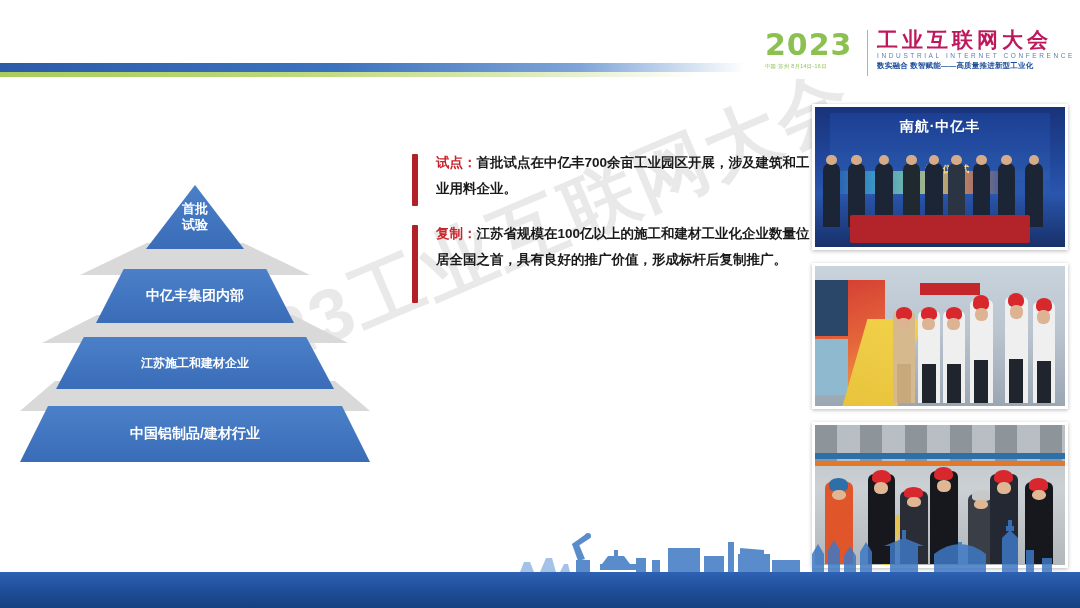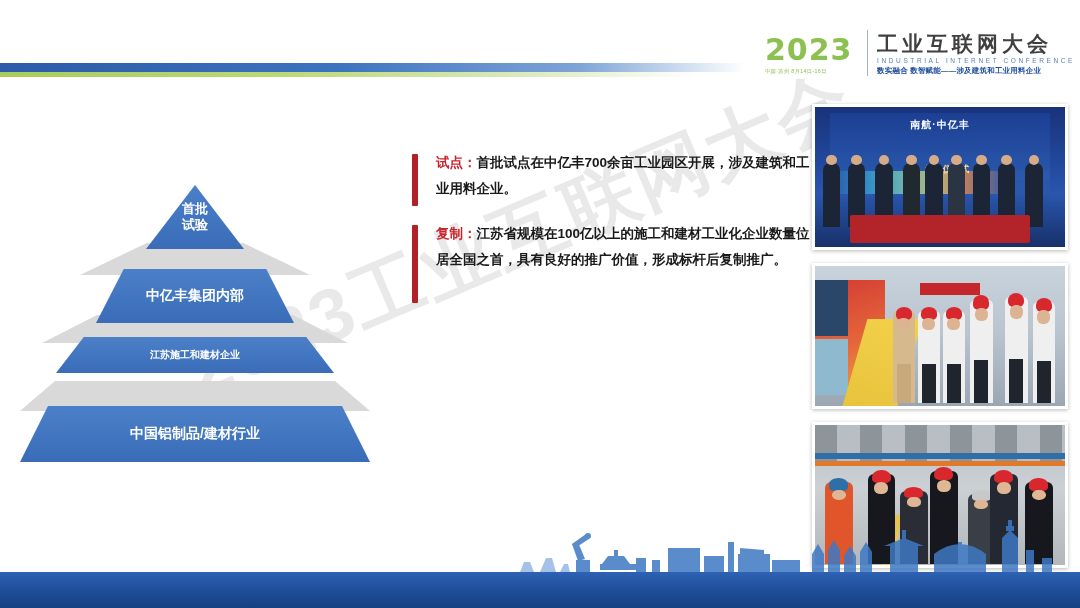--- a/index.html
+++ b/index.html
@@ -11,48 +11,48 @@
 
   
   #page-title{position:absolute;left:20px;top:20px;font-size:25px;font-weight:bold;
     color:#3A6BB5;letter-spacing:1px;white-space:nowrap;}
   #header-rule{position:absolute;left:0;top:63px;width:745px;height:9px;
     background:linear-gradient(90deg,#2C5BA8 0%,#3C73BE 45%,#7FA5D8 78%,rgba(190,212,238,0) 100%);}
   #header-rule-green{position:absolute;left:0;top:72px;width:700px;height:5px;
     background:linear-gradient(90deg,#A8CC5C 0%,#BBD878 40%,#D8E8B4 72%,rgba(232,242,214,0) 100%);}
 
   
-  #conf-logo{position:absolute;left:765px;top:28px;width:310px;height:52px;display:flex;align-items:center;}
+  #conf-logo{position:absolute;left:765px;top:28px;width:310px;height:52px;display:flex;align-items:flex-start;}
   #logo-year-block{width:108px;position:relative;padding-top:2px;}
   #logo-year{font-size:30px;font-weight:bold;color:#8CC152;letter-spacing:1px;line-height:1;
       font-family:"DejaVu Sans",sans-serif;}
   #logo-year-sub{font-size:5.5px;color:#8CC152;letter-spacing:.4px;margin-top:3px;white-space:nowrap;transform:scale(.95);transform-origin:left top;}
   #logo-divider{width:1px;background:#9ab6d6;margin:2px 9px 4px 0;align-self:stretch;}
   #logo-text-block{flex:1;padding-top:1px;}
-  #logo-cn{font-size:21px;font-weight:bold;color:#404040;letter-spacing:4px;line-height:1.05;white-space:nowrap;}
+  #logo-cn{font-size:21px;font-weight:bold;color:#be185d;letter-spacing:4px;line-height:1.05;white-space:nowrap;}
   #logo-en{font-size:6.5px;color:#5C7FB5;letter-spacing:2.6px;white-space:nowrap;margin-top:1px;}
   #logo-tag{font-size:7.5px;color:#1F4E9C;letter-spacing:.2px;white-space:nowrap;margin-top:2px;font-weight:bold;}
 
   
   #watermark{position:absolute;left:195px;top:195px;width:640px;height:250px;
     font-size:74px;font-weight:bold;color:rgba(120,120,120,.16);
     transform:rotate(-23deg);white-space:nowrap;pointer-events:none;
     letter-spacing:3px;}
 
   
   #pyramid{position:absolute;left:20px;top:185px;width:350px;height:305px;}
   .pyr-shadow{position:absolute;background:#D9D9D9;}
   .pyr-level{position:absolute;background:linear-gradient(180deg,#4B80C8 0%,#3A6CB8 100%);
     color:#fff;font-weight:bold;display:flex;align-items:center;justify-content:center;
     text-align:center;line-height:1.25;}
   #pl1{left:126px;top:0px;width:98px;height:64px;font-size:13px;
     clip-path:polygon(50% 0,100% 100%,0 100%);}
   #pl2{left:76px;top:84px;width:198px;height:54px;font-size:14px;
     clip-path:polygon(14% 0,86% 0,100% 100%,0 100%);}
-  #pl3{left:36px;top:152px;width:278px;height:36px;font-size:10px;
+  #pl3{left:36px;top:152px;width:278px;height:52px;font-size:12px;
     clip-path:polygon(10% 0,90% 0,100% 100%,0 100%);}
   #pl4{left:0px;top:221px;width:350px;height:56px;font-size:14px;
     clip-path:polygon(8% 0,92% 0,100% 100%,0 100%);}
   #ps1{left:60px;top:58px;width:230px;height:32px;clip-path:polygon(29% 0,71% 0,100% 100%,0 100%);}
   #ps2{left:22px;top:130px;width:306px;height:28px;clip-path:polygon(18% 0,82% 0,100% 100%,0 100%);}
   #ps3{left:0px;top:196px;width:350px;height:30px;clip-path:polygon(10% 0,90% 0,100% 100%,0 100%);}
 
   
   #bullets{position:absolute;left:412px;top:150px;width:405px;}
   .bullet{position:relative;padding-left:24px;margin-bottom:18px;}
@@ -65,21 +65,21 @@
     overflow:hidden;background:#4a5a6a;}
   #photo1{top:104px;width:250px;height:140px;}
   #photo2{top:263px;width:250px;height:140px;}
   #photo3{top:422px;width:250px;height:140px;}
 
   .ph-sky{position:absolute;inset:0;}
   
   #p1bg{background:linear-gradient(180deg,#19337a 0%,#22499e 42%,#2a56ad 62%,#173069 100%);}
   #p1-banner{position:absolute;left:6%;top:4%;width:88%;height:48%;
      background:linear-gradient(180deg,#1c3f93 0%,#2a59ad 100%);}
-  #p1-t1{position:absolute;top:8%;width:100%;text-align:center;color:#fff;font-size:10px;font-weight:bold;letter-spacing:1px;}
+  #p1-t1{position:absolute;top:8%;width:100%;text-align:center;color:#fff;font-size:14px;font-weight:bold;letter-spacing:1px;}
   #p1-t2{position:absolute;top:24%;width:100%;text-align:center;color:#fff;font-size:8.5px;font-weight:bold;}
   #p1-t3{position:absolute;top:40%;width:100%;text-align:center;color:#ffd98a;font-size:9px;font-weight:bold;letter-spacing:3px;}
   #p1-table{position:absolute;left:14%;bottom:3%;width:72%;height:20%;background:#b2232a;border-radius:2px;}
   #p1-rainbow{position:absolute;left:6%;top:46%;width:88%;height:16%;
      background:linear-gradient(90deg,#2a59ad 0%,#3aa3d0 18%,#7bd0b4 32%,#e8d46a 48%,#e98a4a 62%,#2a59ad 82%);opacity:.75;}
   .p1-person{position:absolute;bottom:14%;width:7%;height:46%;background:#1b2536;border-radius:7px 7px 0 0;}
   .p1-head{position:absolute;top:-13%;left:20%;width:60%;height:16%;background:#d6ab88;border-radius:50%;}
 
   
   #p2bg{background:linear-gradient(180deg,#c9d3dc 0%,#b9c4cf 48%,#9aa6b2 100%);}
@@ -121,21 +121,21 @@
 
   <div id="conf-logo">
     <div id="logo-year-block">
       <div id="logo-year">2023</div>
       <div id="logo-year-sub">中国·苏州  8月14日-16日</div>
     </div>
     <div id="logo-divider"></div>
     <div id="logo-text-block">
       <div id="logo-cn">工业互联网大会</div>
       <div id="logo-en">INDUSTRIAL INTERNET CONFERENCE</div>
-      <div id="logo-tag">数实融合 数智赋能——涉及建筑和工业用料企业</div>
+      <div id="logo-tag">数实融合 数智赋能——高质量推进新型工业化</div>
     </div>
   </div>
 
   <div id="watermark">2023工业互联网大会</div>
 
   <div id="pyramid">
     <div class="pyr-shadow" id="ps1"></div>
     <div class="pyr-shadow" id="ps2"></div>
     <div class="pyr-shadow" id="ps3"></div>
     <div class="pyr-level" id="pl1">

